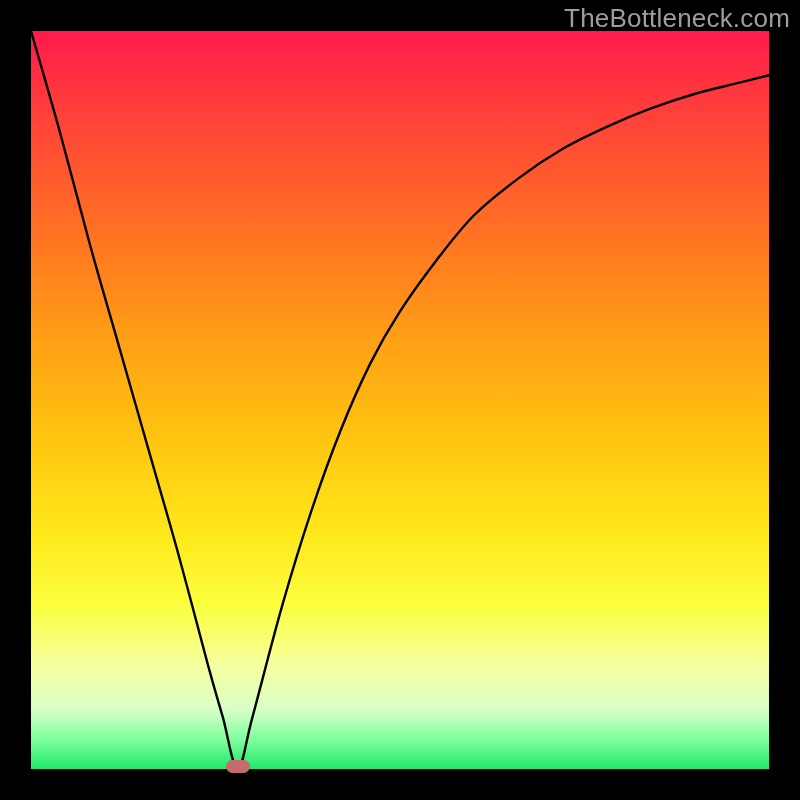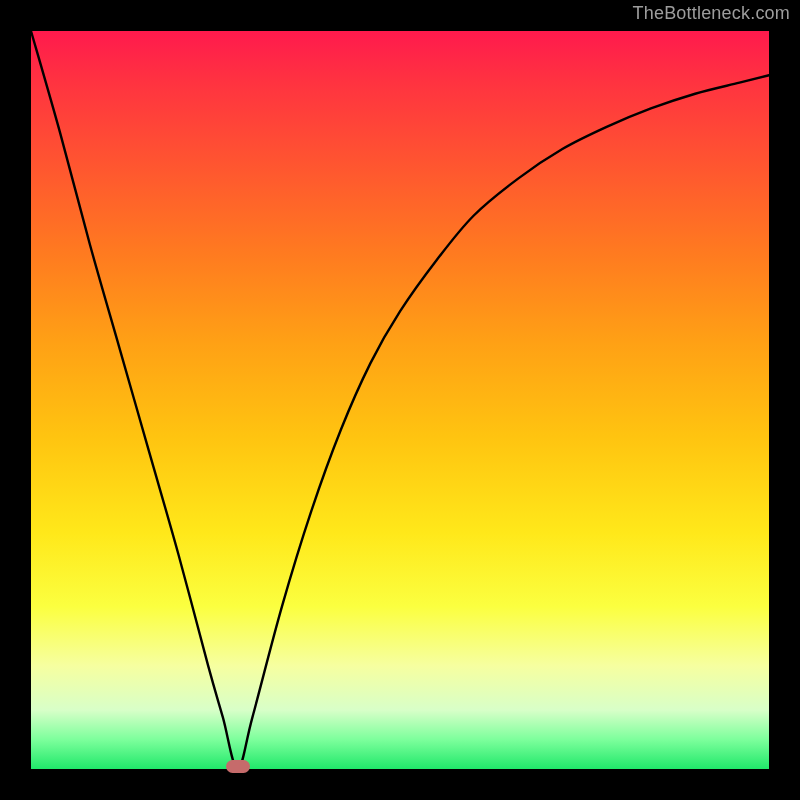--- a/index.html
+++ b/index.html
@@ -36,21 +36,21 @@
       #d8ffc8 92%,
       #7dff9c 96%,
       #20e86a 100%
     );
   }
   .watermark {
     position: absolute;
     top: 3px;
     right: 10px;
     color: #9d9d9d;
-    font-size: 18px;
+    font-size: 26px;
     font-weight: 500;
     letter-spacing: 0.2px;
     user-select: none;
   }
   svg.curve {
     position: absolute;
     left: 0;
     top: 0;
     width: 738px;
     height: 738px;

